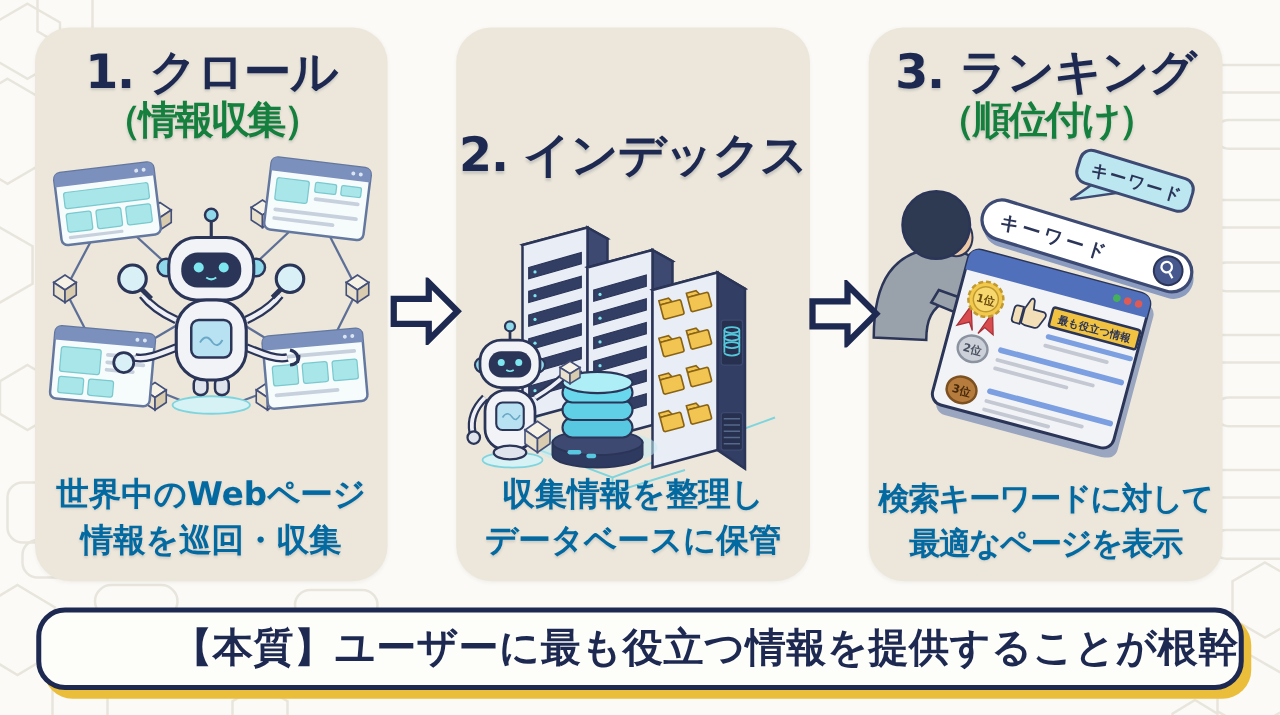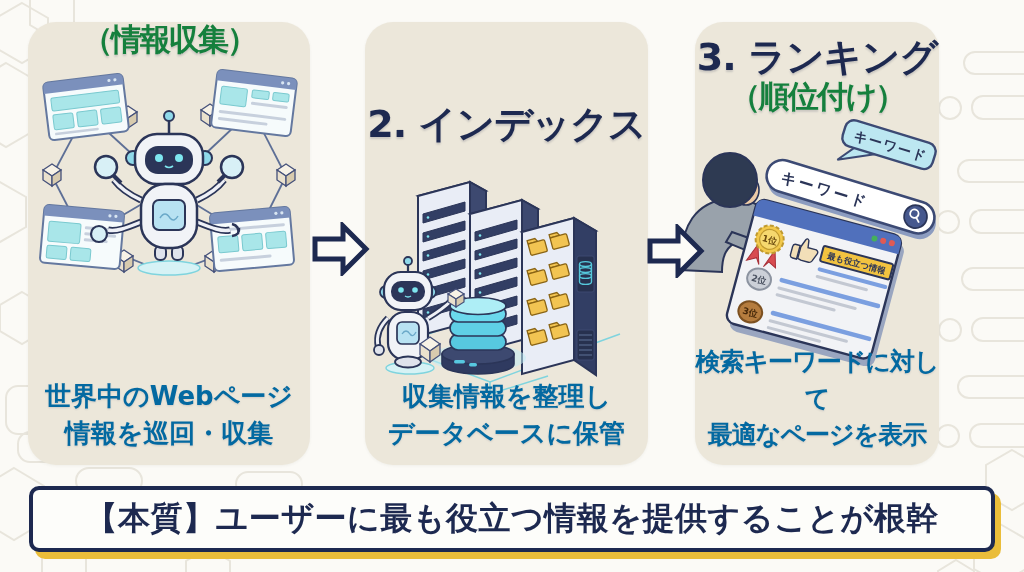--- a/index.html
+++ b/index.html
@@ -11,21 +11,21 @@
   }
   .bg-deco{position:absolute;inset:0;z-index:0;}
   .panel{
     position:absolute;top:22px;width:282px;height:443px;
     background:#ece7da;border-radius:28px;z-index:1;
     display:flex;flex-direction:column;align-items:center;
     box-shadow:0 1px 3px rgba(60,60,50,.06);
   }
   .panel.p1{left:28px;}
   .panel.p2{left:365px;width:283px;justify-content:center;}
-  .panel.p3{left:695px;width:244px;}
+  .panel.p3{left:695px;width:283px;}
   .panel-title{
     margin-top:14px;font-size:38px;font-weight:800;line-height:1.12;
     color:#1d2950;text-align:center;letter-spacing:-1px;
     text-shadow:0 2px 2px rgba(45,50,80,.18);
   }
   .panel-subtitle{
     font-size:31px;font-weight:800;line-height:1.15;color:#15803d;
     text-align:center;letter-spacing:-2px;
     text-shadow:0 2px 2px rgba(45,50,80,.18);
   }
@@ -34,23 +34,23 @@
     position:absolute;left:0;right:0;bottom:12px;text-align:center;
     font-size:26px;font-weight:800;line-height:1.45;color:#0369a1;
     text-shadow:0 1px 2px rgba(45,50,80,.15);
   }
   .panel.p3 .caption{font-size:25px;letter-spacing:-1px;}
   .flow-arrow{position:absolute;z-index:2;}
   .flow-arrow.a1{left:312px;top:222px;}
   .flow-arrow.a2{left:647px;top:224px;}
   .banner{
     position:absolute;left:29px;top:486px;width:966px;height:66px;z-index:2;
-    background:#fdfdfa;border:4px solid #1d2950;border-radius:10px;
+    background:#fdfdfa;border:4px solid #1d2950;border-radius:23px;
     box-sizing:border-box;box-shadow:6px 7px 0 #eabd3a;
-    display:flex;align-items:center;justify-content:center;
+    display:flex;align-items:center;justify-content:flex-end;
   }
   .banner-text{
     font-size:32px;font-weight:800;color:#1d2950;letter-spacing:0.5px;
     white-space:nowrap;
   }
   svg text{font-family:"DejaVu Sans","Liberation Sans",sans-serif;}
 </style>
 </head>
 <body>
 
@@ -82,20 +82,21 @@
     <circle cx="948" cy="436" r="11"></circle>
       <rect x="970" y="424" width="66" height="23" rx="11"></rect>
     <rect x="76" y="468" width="66" height="26" rx="13"></rect>
     <rect x="6" y="386" width="44" height="48" rx="12"></rect>
     <rect x="18" y="432" width="56" height="30" rx="12"></rect>
     <rect x="236" y="472" width="66" height="24" rx="12"></rect>
   </g>
 </svg>
 
 <div class="panel p1">
+  <div class="panel-title">1. クロール</div>
   <div class="panel-subtitle">（情報収集）</div>
   <svg class="illus" width="282" height="250" viewBox="0 0 282 250">
 
     <g stroke="#5d6f96" stroke-width="1.8">
       <line x1="58" y1="52" x2="141" y2="128"></line>
       <line x1="224" y1="50" x2="141" y2="128"></line>
       <line x1="56" y1="178" x2="141" y2="128"></line>
       <line x1="226" y1="180" x2="141" y2="128"></line>
       <line x1="58" y1="52" x2="24" y2="116"></line>
       <line x1="24" y1="116" x2="56" y2="178"></line>

